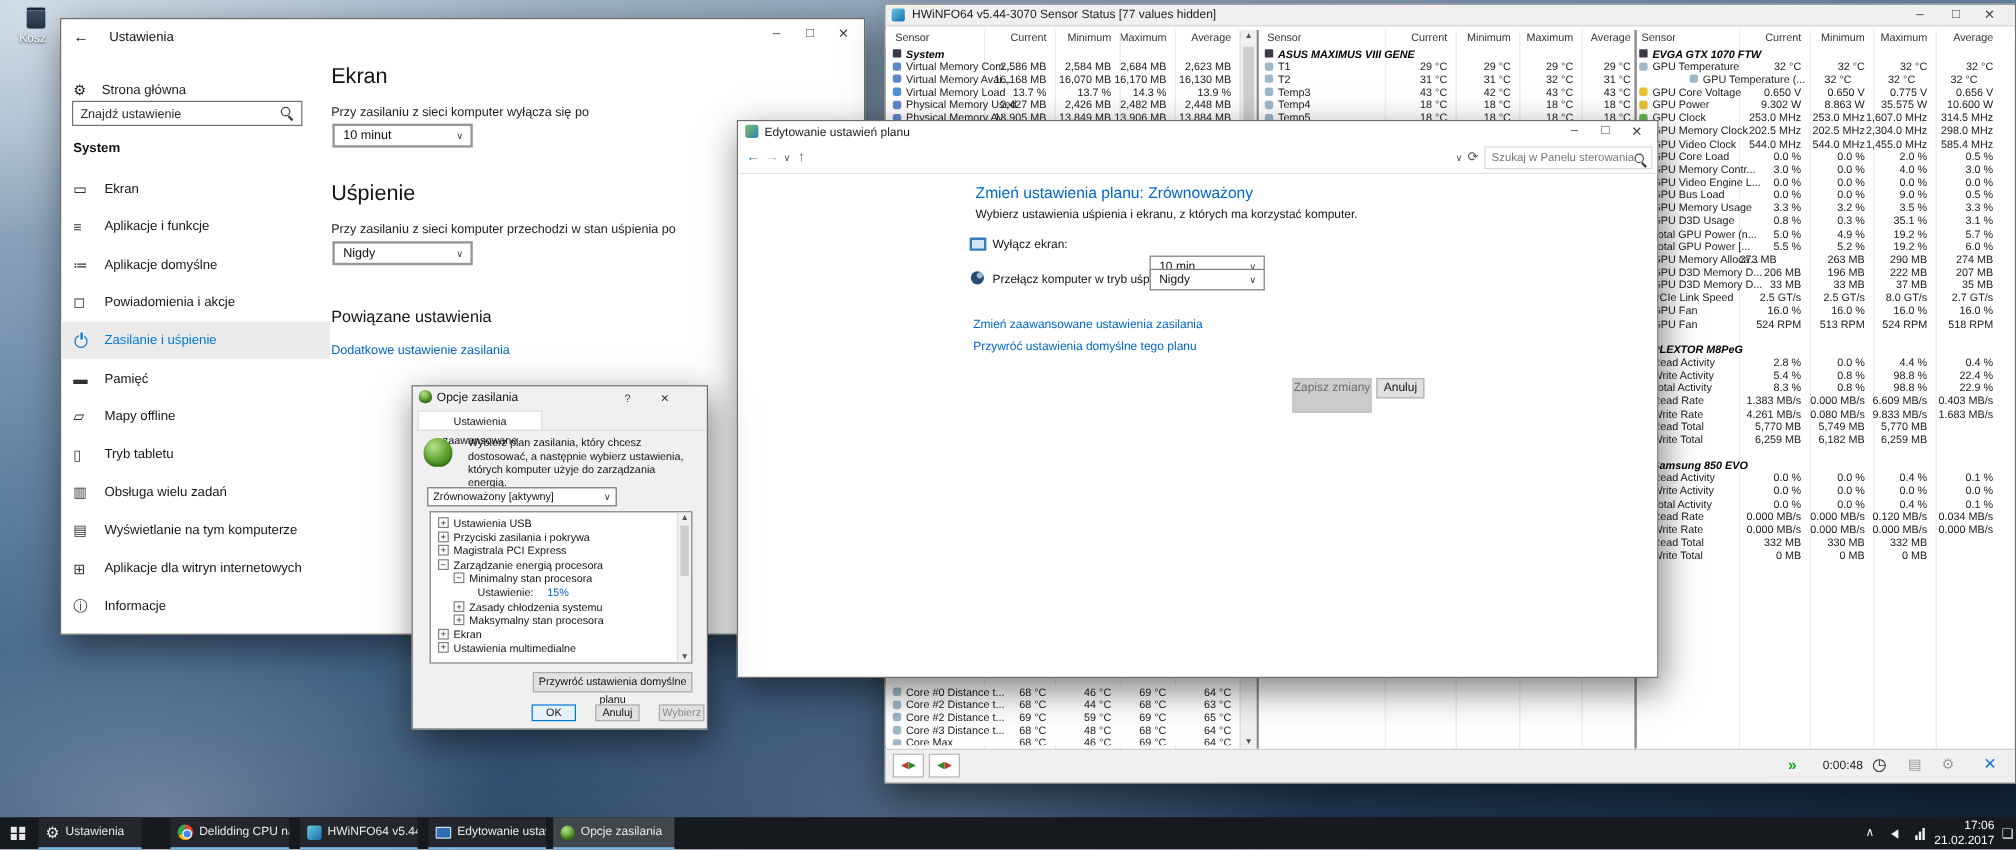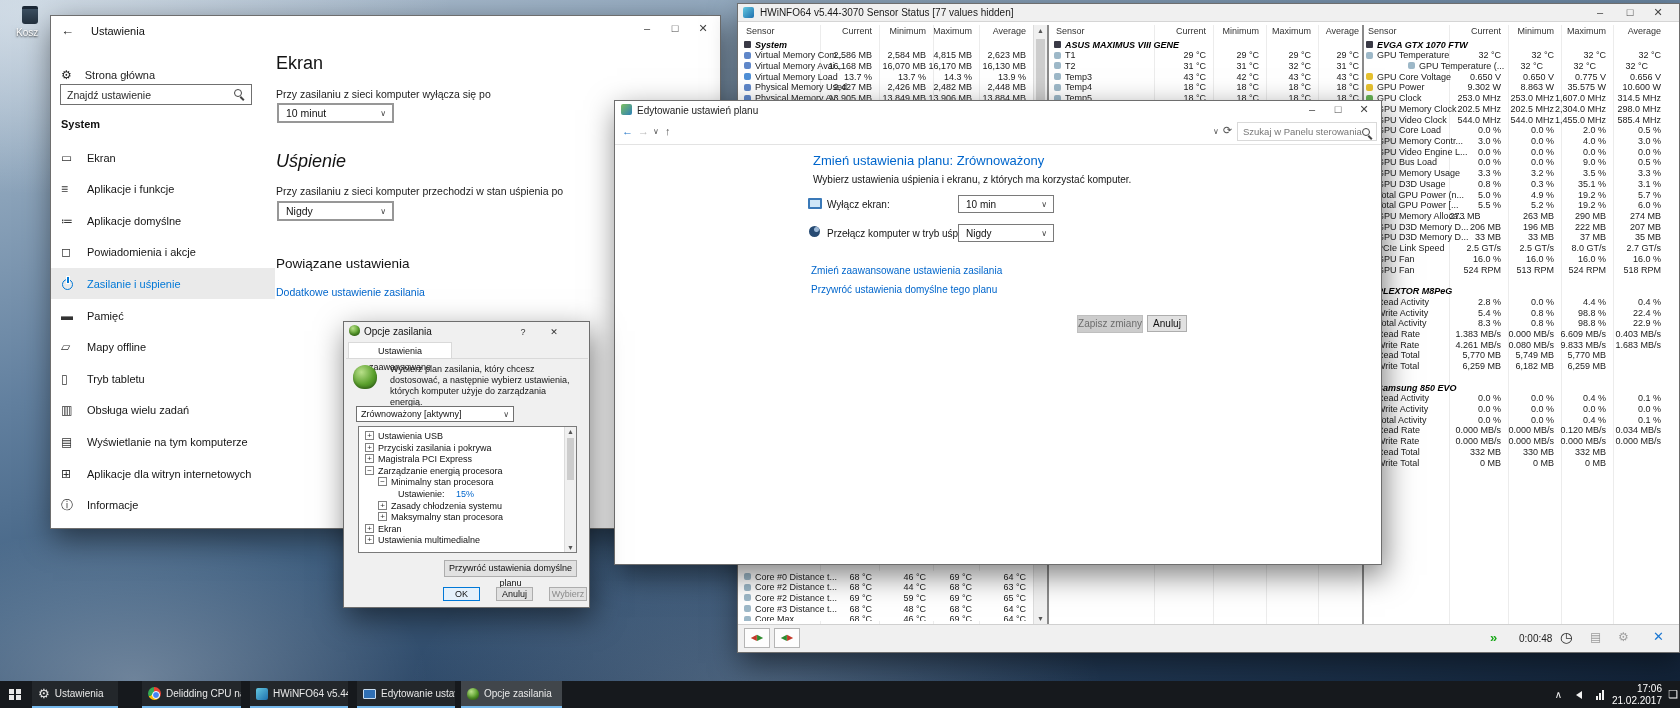--- a/index.html
+++ b/index.html
@@ -173,21 +173,21 @@
           <span>Informacje</span>
         </div>
       </div>
 
     <div class="abs s-h1" style="left:225px; top:37px;">Ekran</div>
     <div class="abs s-cap" style="left:225px; top:72px;">Przy zasilaniu z sieci komputer wyłącza się po</div>
     <div class="dd" style="left:226px; top:87px; width:117px; height:20px;">
       <span>10 minut</span>
       <span class="chev">∨</span>
     </div>
-    <div class="abs s-h1" style="left:225px; top:135px;font-style:italic;">Uśpienie</div>
+    <div class="abs s-h1" style="left:225px; top:135px;">Uśpienie</div>
     <div class="abs s-cap" style="left:225px; top:169px;">Przy zasilaniu z sieci komputer przechodzi w stan uśpienia po</div>
     <div class="dd" style="left:226px; top:185px; width:117px; height:20px;">
       <span>Nigdy</span>
       <span class="chev">∨</span>
     </div>
     <div class="abs s-h3" style="left:225px; top:240px;">Powiązane ustawienia</div>
     <div class="abs lnk" style="left:225px; top:270px;">Dodatkowe ustawienie zasilania</div>
   </div>
 
   <div class="win" id="hwinfo-win" style="left:737px; top:3px; width:943px; height:650px; z-index:20;">
@@ -213,21 +213,21 @@
         <div class="abs" style="left: 0px; top: 35px; width: 295px; height: 64.32px; overflow: hidden;">
           <div class="srow sec" style="top: 0px;">
             <span class="sico" style="left: 6px; background: rgb(58, 58, 70); border-radius: 1px;"></span>
             <span class="lab" style="left: 17px;">System</span>
           </div>
           <div class="srow" style="top: 10.72px;">
             <span class="sico" style="left: 6px; background: rgb(95, 135, 201);"></span>
             <span class="lab" style="left: 17px;">Virtual Memory Com...</span>
             <span class="val" style="left: 62px;">2,586 MB</span>
             <span class="val" style="left: 116px;">2,584 MB</span>
-            <span class="val" style="left: 162px;">4,815 MB</span>
+            <span class="val" style="left: 162px;">2,684 MB</span>
             <span class="val" style="left: 216px;">2,623 MB</span>
           </div>
           <div class="srow" style="top: 21.44px;">
             <span class="sico" style="left: 6px; background: rgb(95, 135, 201);"></span>
             <span class="lab" style="left: 17px;">Virtual Memory Avai...</span>
             <span class="val" style="left: 62px;">16,168 MB</span>
             <span class="val" style="left: 116px;">16,070 MB</span>
             <span class="val" style="left: 162px;">16,170 MB</span>
             <span class="val" style="left: 216px;">16,130 MB</span>
           </div>
@@ -698,36 +698,36 @@
     <div class="addr" style="left:622px; top:21px; width:140px; height:19px;">
       <span style="margin-left:5px; color:#777; font-size:9.5px;">Szukaj w Panelu sterowania</span>
       <span class="mag" style="right:6px; top:5px; position:absolute;"></span>
     </div>
 
     <div class="abs ep-h" style="left:198px; top:52px;">Zmień ustawienia planu: Zrównoważony</div>
     <div class="abs ep-t" style="left:198px; top:73px;">Wybierz ustawienia uśpienia i ekranu, z których ma korzystać komputer.</div>
 
     <span class="ico-display" style="left:193px; top:97px;"></span>
     <span class="abs ep-t" style="left:212px; top:98px;">Wyłącz ekran:</span>
-    <div class="dd" style="left:343px; top:94px; width:96px; height:18px; border-width:1px; border-color:#7a7a7a; font-size:10px;">
+    <div class="dd" style="left:343px; top:112px; width:96px; height:18px; border-width:1px; border-color:#7a7a7a; font-size:10px;">
       <span>10 min</span>
       <span class="chev">∨</span>
     </div>
 
     <span class="ico-moon" style="left:194px; top:125px;"></span>
     <span class="abs ep-t" style="left:212px; top:127px;">Przełącz komputer w tryb uśpienia:</span>
     <div class="dd" style="left:343px; top:123px; width:96px; height:18px; border-width:1px; border-color:#7a7a7a; font-size:10px;">
       <span>Nigdy</span>
       <span class="chev">∨</span>
     </div>
 
     <div class="abs lnk" style="left:196px; top:164px; font-size:10px;">Zmień zaawansowane ustawienia zasilania</div>
     <div class="abs lnk" style="left:196px; top:183px; font-size:10px;">Przywróć ustawienia domyślne tego planu</div>
 
-    <div class="btn disabled" style="left:462px; top:214px; width:66px; height:18px; line-height:15px;">Zapisz zmiany</div>
+    <div class="btn disabled" style="left:462px; top:214px; width:66px; height:29px; line-height:15px;">Zapisz zmiany</div>
     <div class="btn" style="left:532px; top:214px; width:40px; height:17px; line-height:15px;">Anuluj</div>
   </div>
 
   <div class="win" id="power-dialog" style="left:343px; top:321px; width:247px; height:287px; z-index:40;">
     <span class="abs green-blob" style="left:5px; top:3px; width:11px; height:11px;"></span>
     <span class="abs pd-title" style="left:20px; top:4px;">Opcje zasilania</span>
     <span class="pd-btn" style="left:171px; width:16px;">?</span>
     <span class="pd-btn" style="left:201px; width:18px;">✕</span>
 
     <div class="tab" style="left:4px; top:20px; width:104px; height:17px;">Ustawienia zaawansowane</div>

